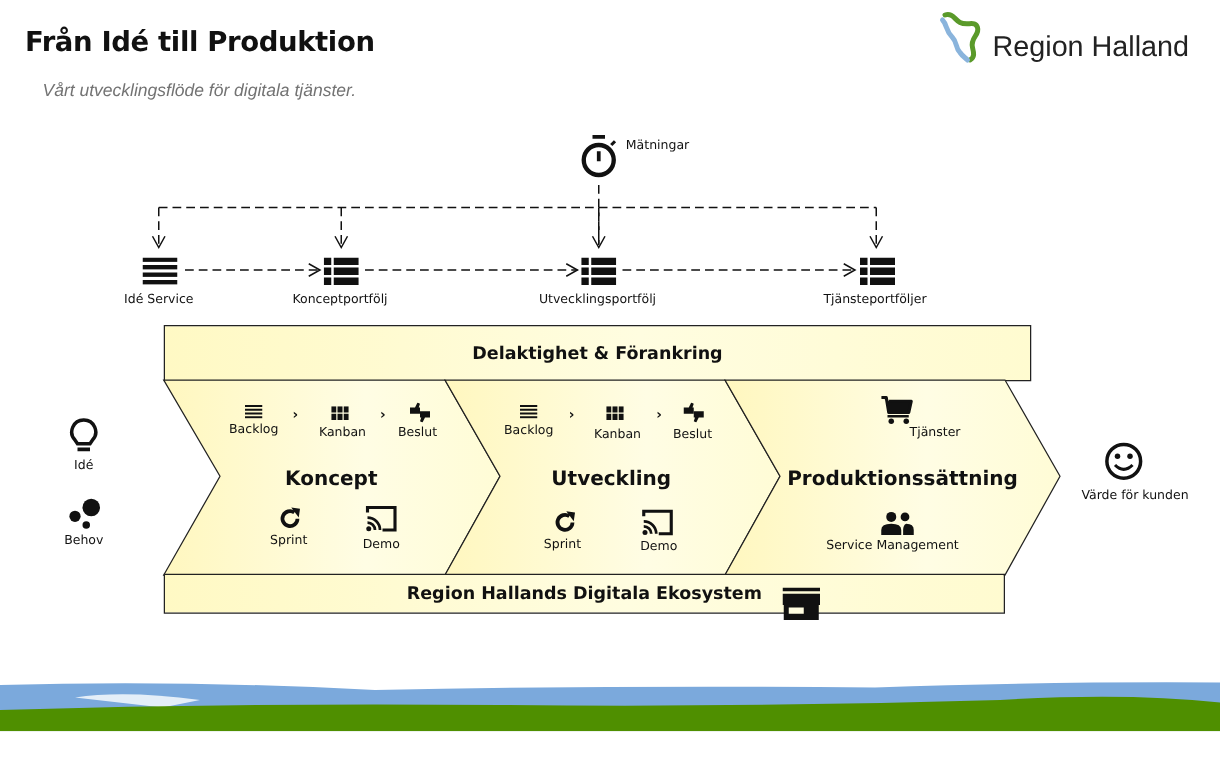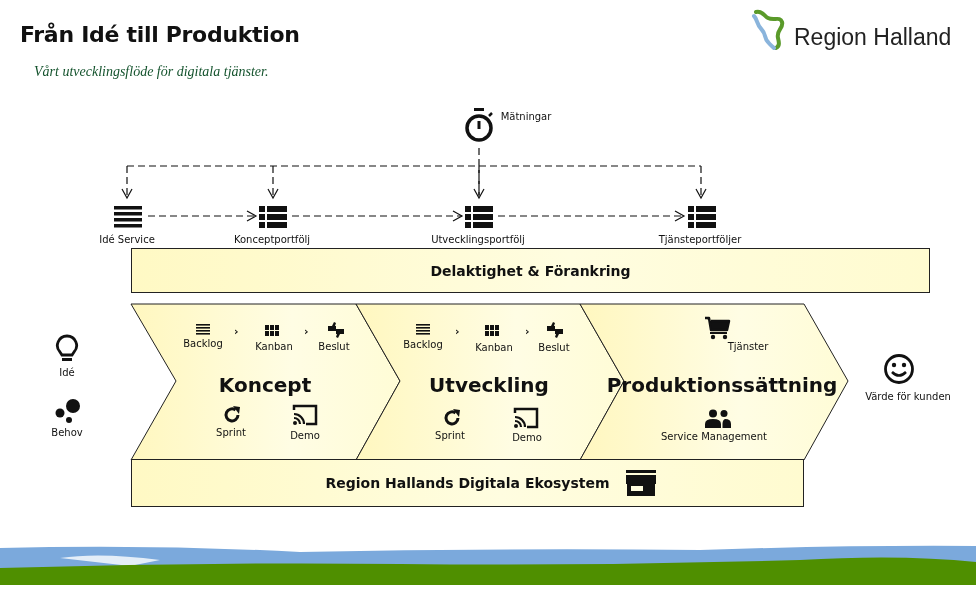--- a/index.html
+++ b/index.html
@@ -1,25 +1,25 @@
 <!DOCTYPE html>
 <html><head>
 <meta charset="utf-8">
 <style>
   html, body { margin: 0; padding: 0; }
   body { width: 976px; height: 613px; background: #ffffff; position: relative; overflow: hidden;
          font-family: "DejaVu Sans", sans-serif; color: #111; }
   .abs { position: absolute; }
   .title { left: 20px; top: 22px; font-size: 22px; font-weight: bold; font-family: "DejaVu Sans", sans-serif; letter-spacing: -0.3px; }
-  .subtitle { left: 34px; top: 64px; font-size: 14px; font-style: italic; font-family: Liberation Serif, serif; color: #14532d; }
+  .subtitle { left: 34px; top: 64px; font-size: 14px; font-style: italic; font-family: Liberation Sans, sans-serif; color: #737373; }
   .logo-text { left: 794px; top: 24px; font-size: 23px; font-family: "Liberation Sans", sans-serif; color: #222; }
   .lbl { font-size: 10px; font-family: "DejaVu Sans", sans-serif; white-space: nowrap; transform: translateX(-50%); text-align: center; }
   .band { background: linear-gradient(90deg, #fff9c4 0%, #fffde0 55%, #fffbd0 100%); border: 1px solid #222; box-sizing: border-box;
           display: flex; align-items: center; justify-content: center; font-size: 14px; font-weight: bold; }
-  .stage-title { font-size: 20px; font-weight: bold; transform: translateX(-50%); white-space: nowrap; }
+  .stage-title { font-size: 16px; font-weight: bold; transform: translateX(-50%); white-space: nowrap; }
   svg.overlay { position: absolute; left: 0; top: 0; }
   .icon { position: absolute; transform: translateX(-50%); }
 </style>
 </head>
 <body>
 
 <div class="abs title">Från Idé till Produktion</div>
 <div class="abs subtitle">Vårt utvecklingsflöde för digitala tjänster.</div>
 
 <div>
@@ -91,38 +91,38 @@
       <rect x="8" y="8" width="20" height="6"></rect>
   <rect x="0" y="16" width="6" height="6"></rect>
       <rect x="8" y="16" width="20" height="6"></rect>
     </g>
 </svg>
 <div class="abs lbl" style="left:127px;top:234px">Idé Service</div>
 <div class="abs lbl" style="left:272px;top:234px">Konceptportfölj</div>
 <div class="abs lbl" style="left:478px;top:234px">Utvecklingsportfölj</div>
 <div class="abs lbl" style="left:700px;top:234px">Tjänsteportföljer</div>
 
-<div class="abs band" style="left:131px;top:248px;width:799px;height:45px">
+<div class="abs band" style="left:131px;top:260px;width:694px;height:45px">
   <span>Delaktighet &amp; Förankring</span>
 </div>
 
 <svg class="overlay" width="976" height="613">
   <defs>
     <linearGradient id="cg" x1="0" x2="1" y1="0" y2="0">
       <stop offset="0" stop-color="#fff7bf"></stop>
         <stop offset="0.6" stop-color="#fffde4"></stop>
         <stop offset="1" stop-color="#fffcd6"></stop>
     </linearGradient>
   </defs>
   <polygon points="131,304 356,304 400,381 356,460 131,460 176,381" fill="url(#cg)" stroke="#222" stroke-width="1"></polygon>
   <polygon points="356,304 580,304 624,381 580,460 356,460 400,381" fill="url(#cg)" stroke="#222" stroke-width="1"></polygon>
   <polygon points="580,304 804,304 848,381 804,460 580,460 624,381" fill="url(#cg)" stroke="#222" stroke-width="1"></polygon>
 </svg>
 
-<div class="abs band" style="left:131px;top:459px;width:673px;height:48px">
+<div class="abs band" style="left:131px;top:459px;width:673px;height:32px">
   <span>Region Hallands Digitala Ekosystem</span>
 </div>
 <svg class="abs" style="left:626px;top:470px" width="30" height="26" viewBox="0 0 30 26">
   <rect x="0" y="0" width="30" height="3" fill="#111"></rect>
   <rect x="0" y="5" width="30" height="9" fill="#111"></rect>
   <rect x="1" y="14" width="28" height="12" fill="#111"></rect>
   <rect x="5" y="16" width="12" height="5" fill="#fffde0"></rect>
 </svg>
 
 <div>

